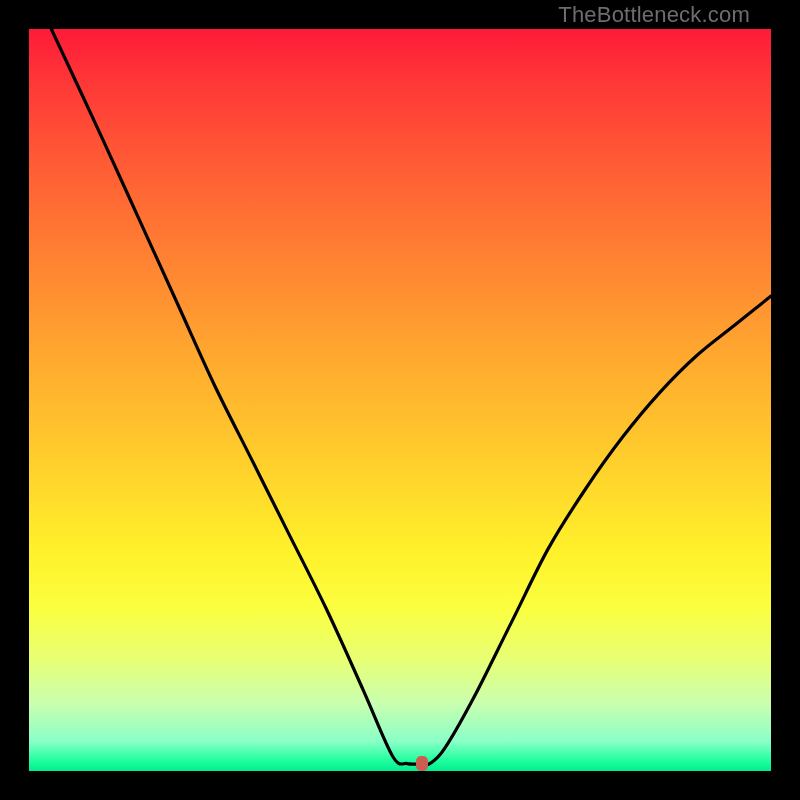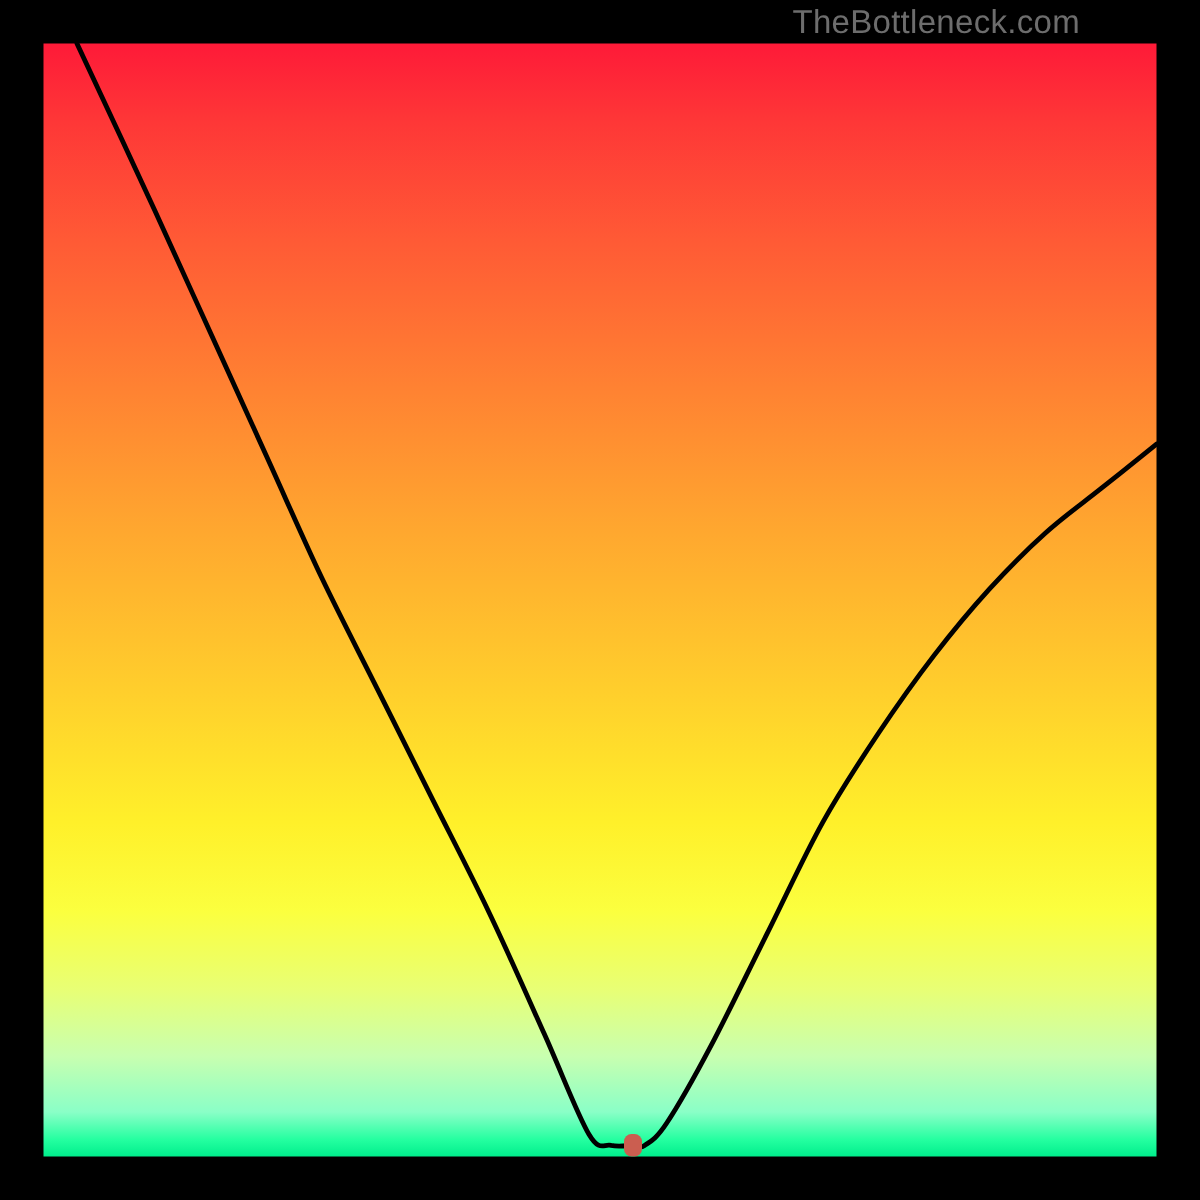--- a/index.html
+++ b/index.html
@@ -11,20 +11,21 @@
     overflow: hidden;
     font-family: Arial, Helvetica, sans-serif;
   }
   .frame {
     position: absolute;
     left: 0;
     top: 0;
     width: 736px;
     height: 800px;
     background: #000;
+    padding-left: 30px;
   }
   .plot-area {
     position: absolute;
     left: 29px;
     top: 29px;
     width: 742px;
     height: 742px;
     background: linear-gradient(
       to bottom,
       #fe1a38 0%,

